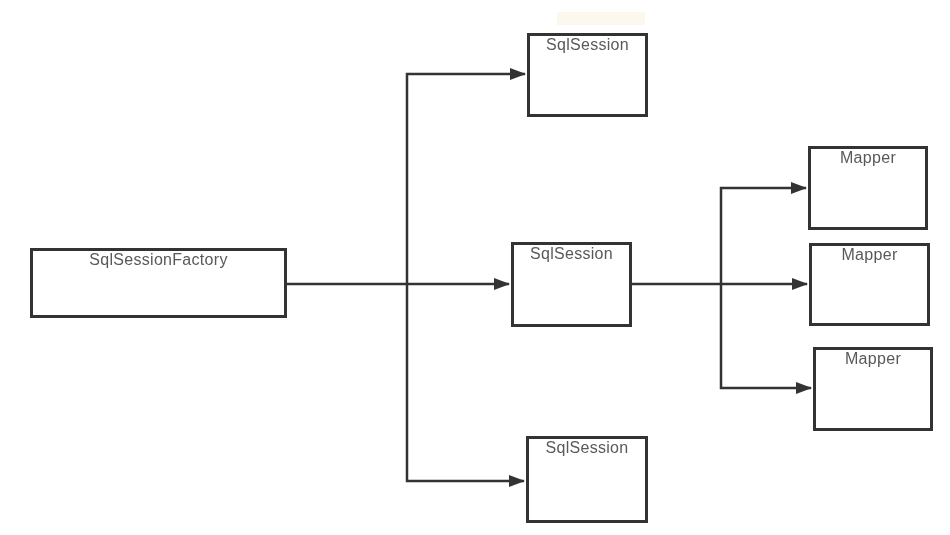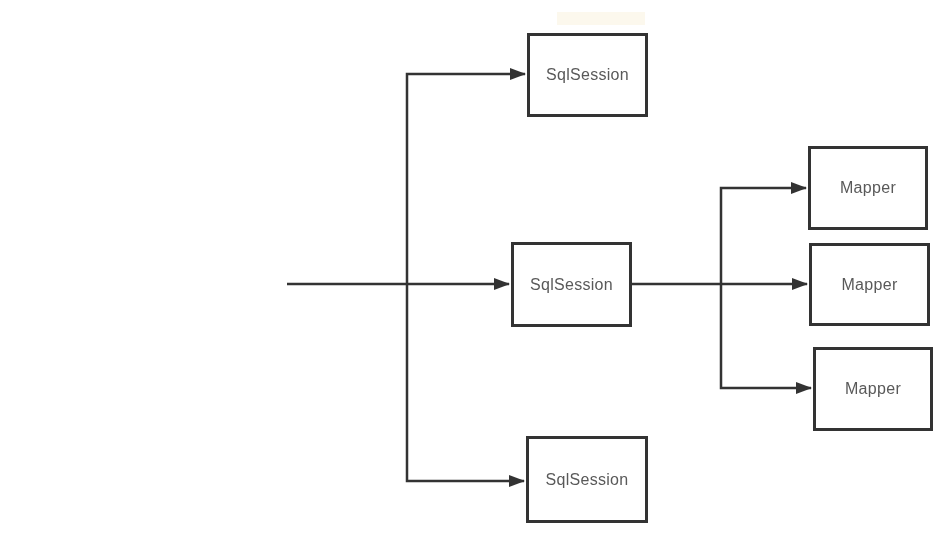--- a/index.html
+++ b/index.html
@@ -27,21 +27,20 @@
     stroke: #333333;
     stroke-width: 2.5;
     stroke-linejoin: miter;
   }
   .node {
     position: absolute;
     box-sizing: border-box;
     border: 3px solid #333333;
     background: #ffffff;
     display: flex;
-    align-items: center;
     justify-content: center;
     color: #595959;
     font-size: 16px;
     letter-spacing: 0.3px;
     white-space: nowrap;
   }
   .node-factory        { left: 30px;  top: 248px; width: 257px; height: 70px; }
   .node-session-top    { left: 527px; top: 33px;  width: 121px; height: 84px; }
   .node-session-middle { left: 511px; top: 242px; width: 121px; height: 85px; }
   .node-session-bottom { left: 526px; top: 436px; width: 122px; height: 87px; }
@@ -71,20 +70,23 @@
       </marker>
     </defs>
     <path class="edge" d="M287,284 L509,284" marker-end="url(#arrowhead)"></path>
     <path class="edge" d="M407,284 L407,74 L525,74" marker-end="url(#arrowhead)"></path>
     <path class="edge" d="M407,284 L407,481 L524,481" marker-end="url(#arrowhead)"></path>
     <path class="edge" d="M632,284 L807,284" marker-end="url(#arrowhead)"></path>
     <path class="edge" d="M721,284 L721,188 L806,188" marker-end="url(#arrowhead)"></path>
     <path class="edge" d="M721,284 L721,388 L811,388" marker-end="url(#arrowhead)"></path>
   </svg>
 
+  <div class="node node-factory">
+    <span>SqlSessionFactory</span>
+  </div>
 
   <div class="node node-session-top">
     <span>SqlSession</span>
   </div>
 
   <div class="node node-session-middle">
     <span>SqlSession</span>
   </div>
 
   <div class="node node-session-bottom">

